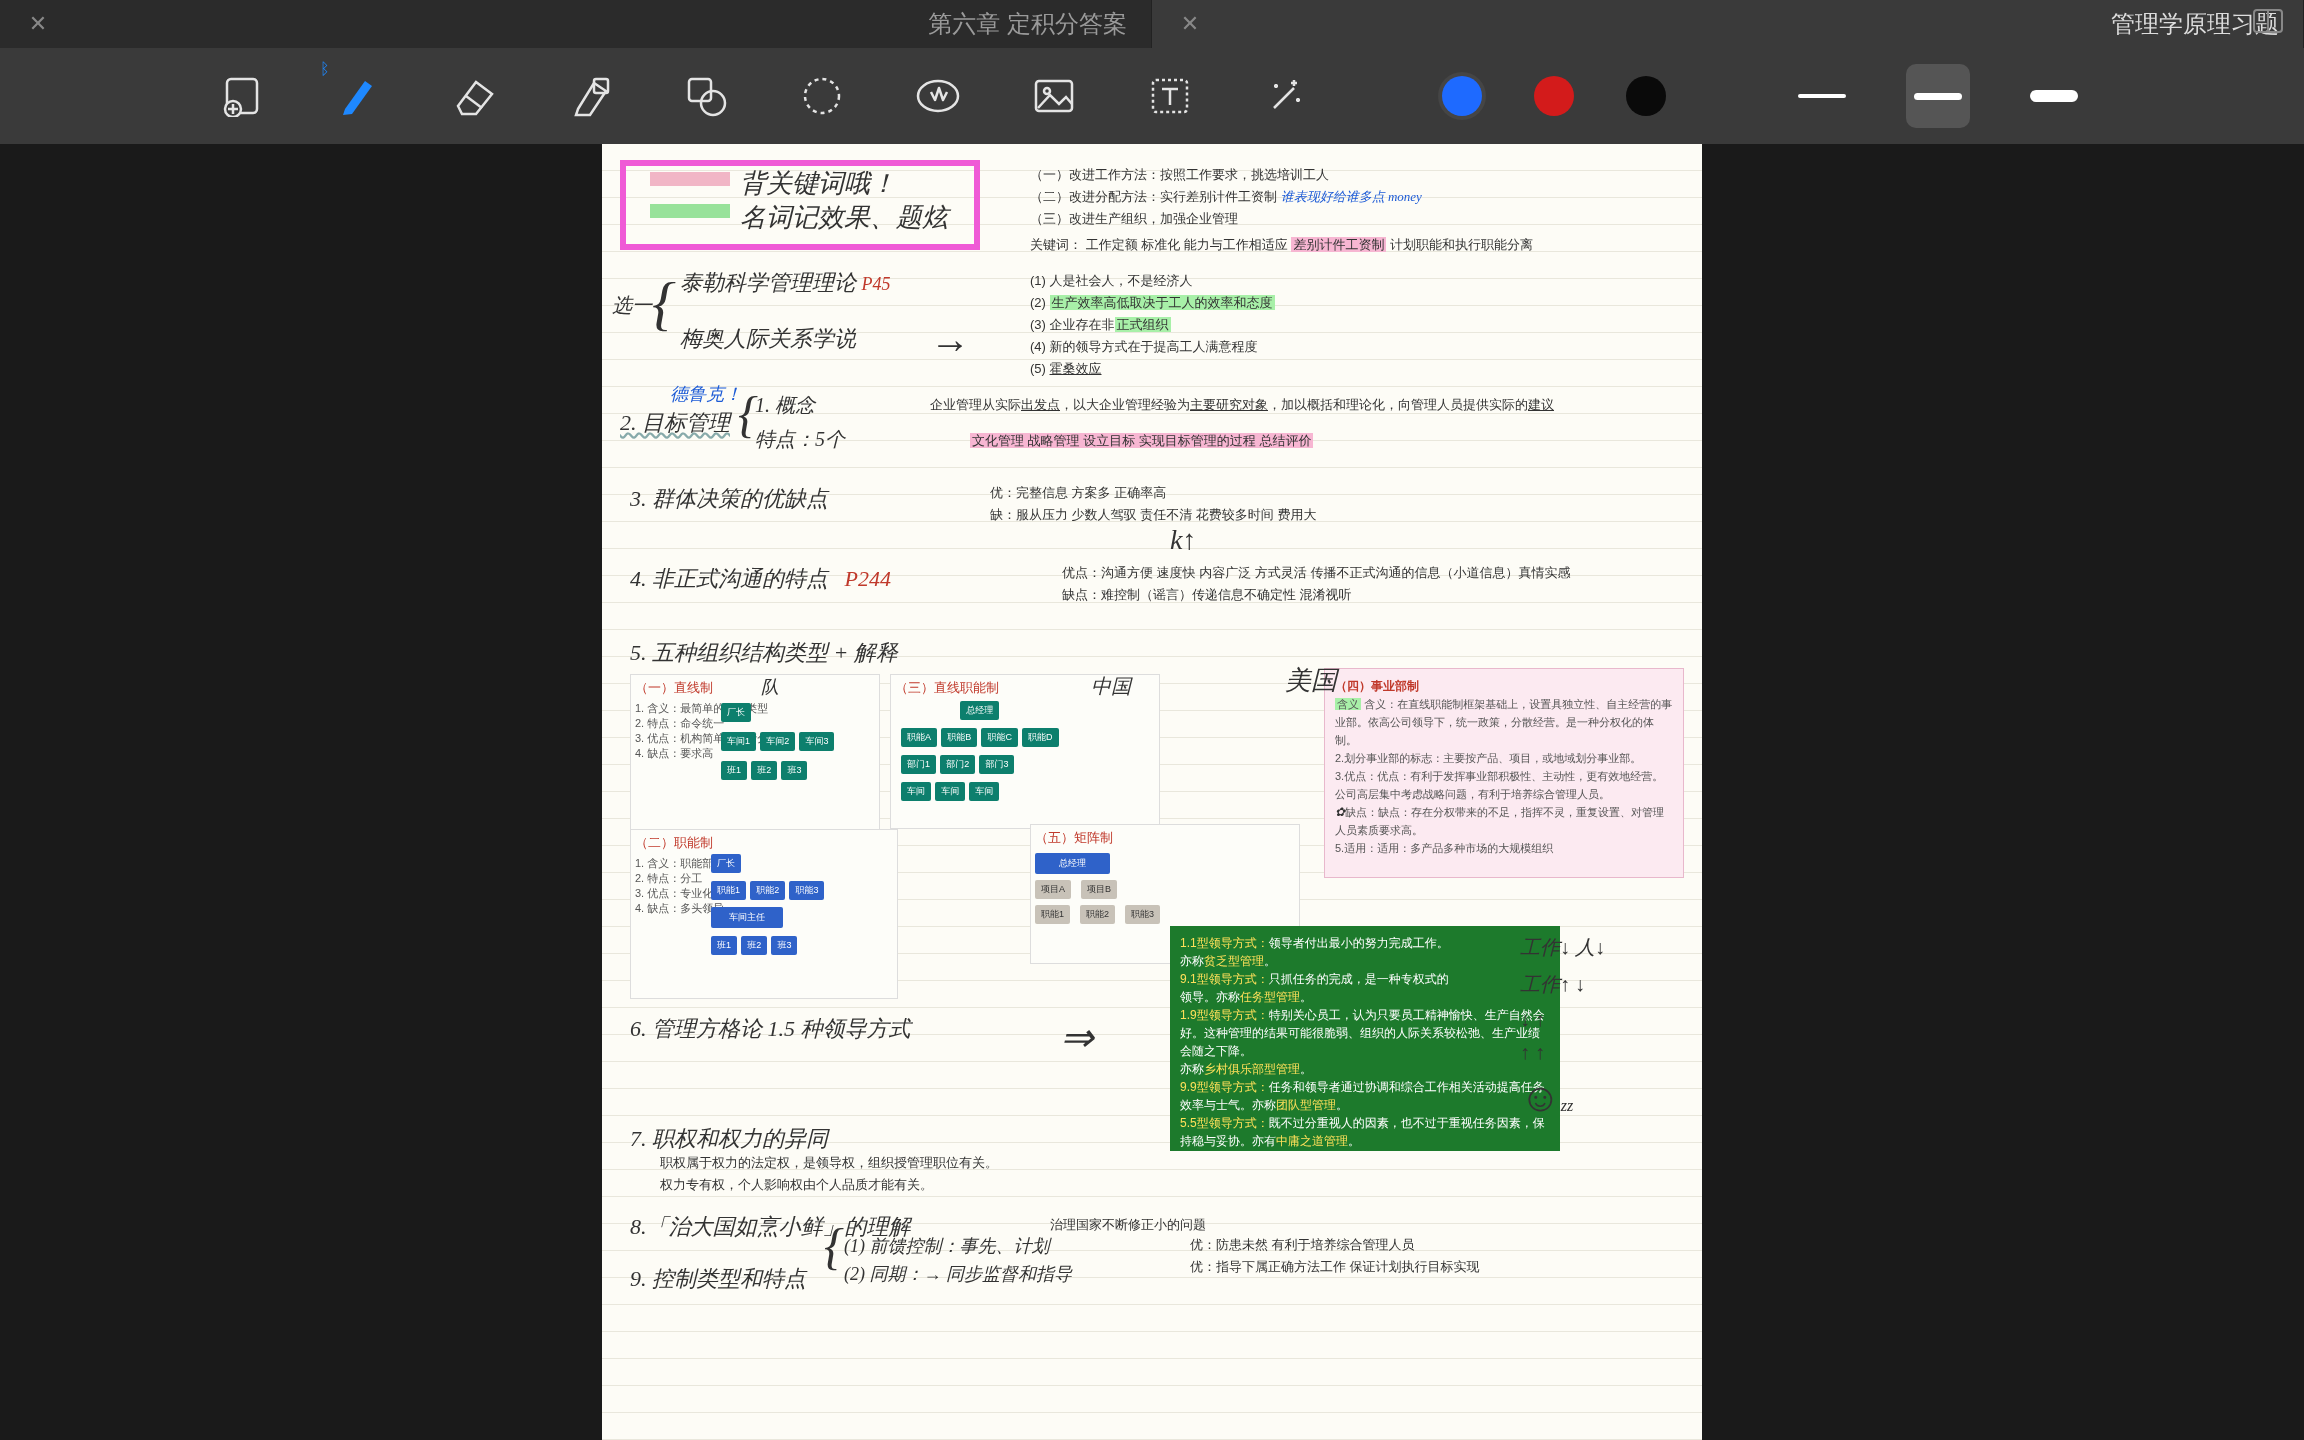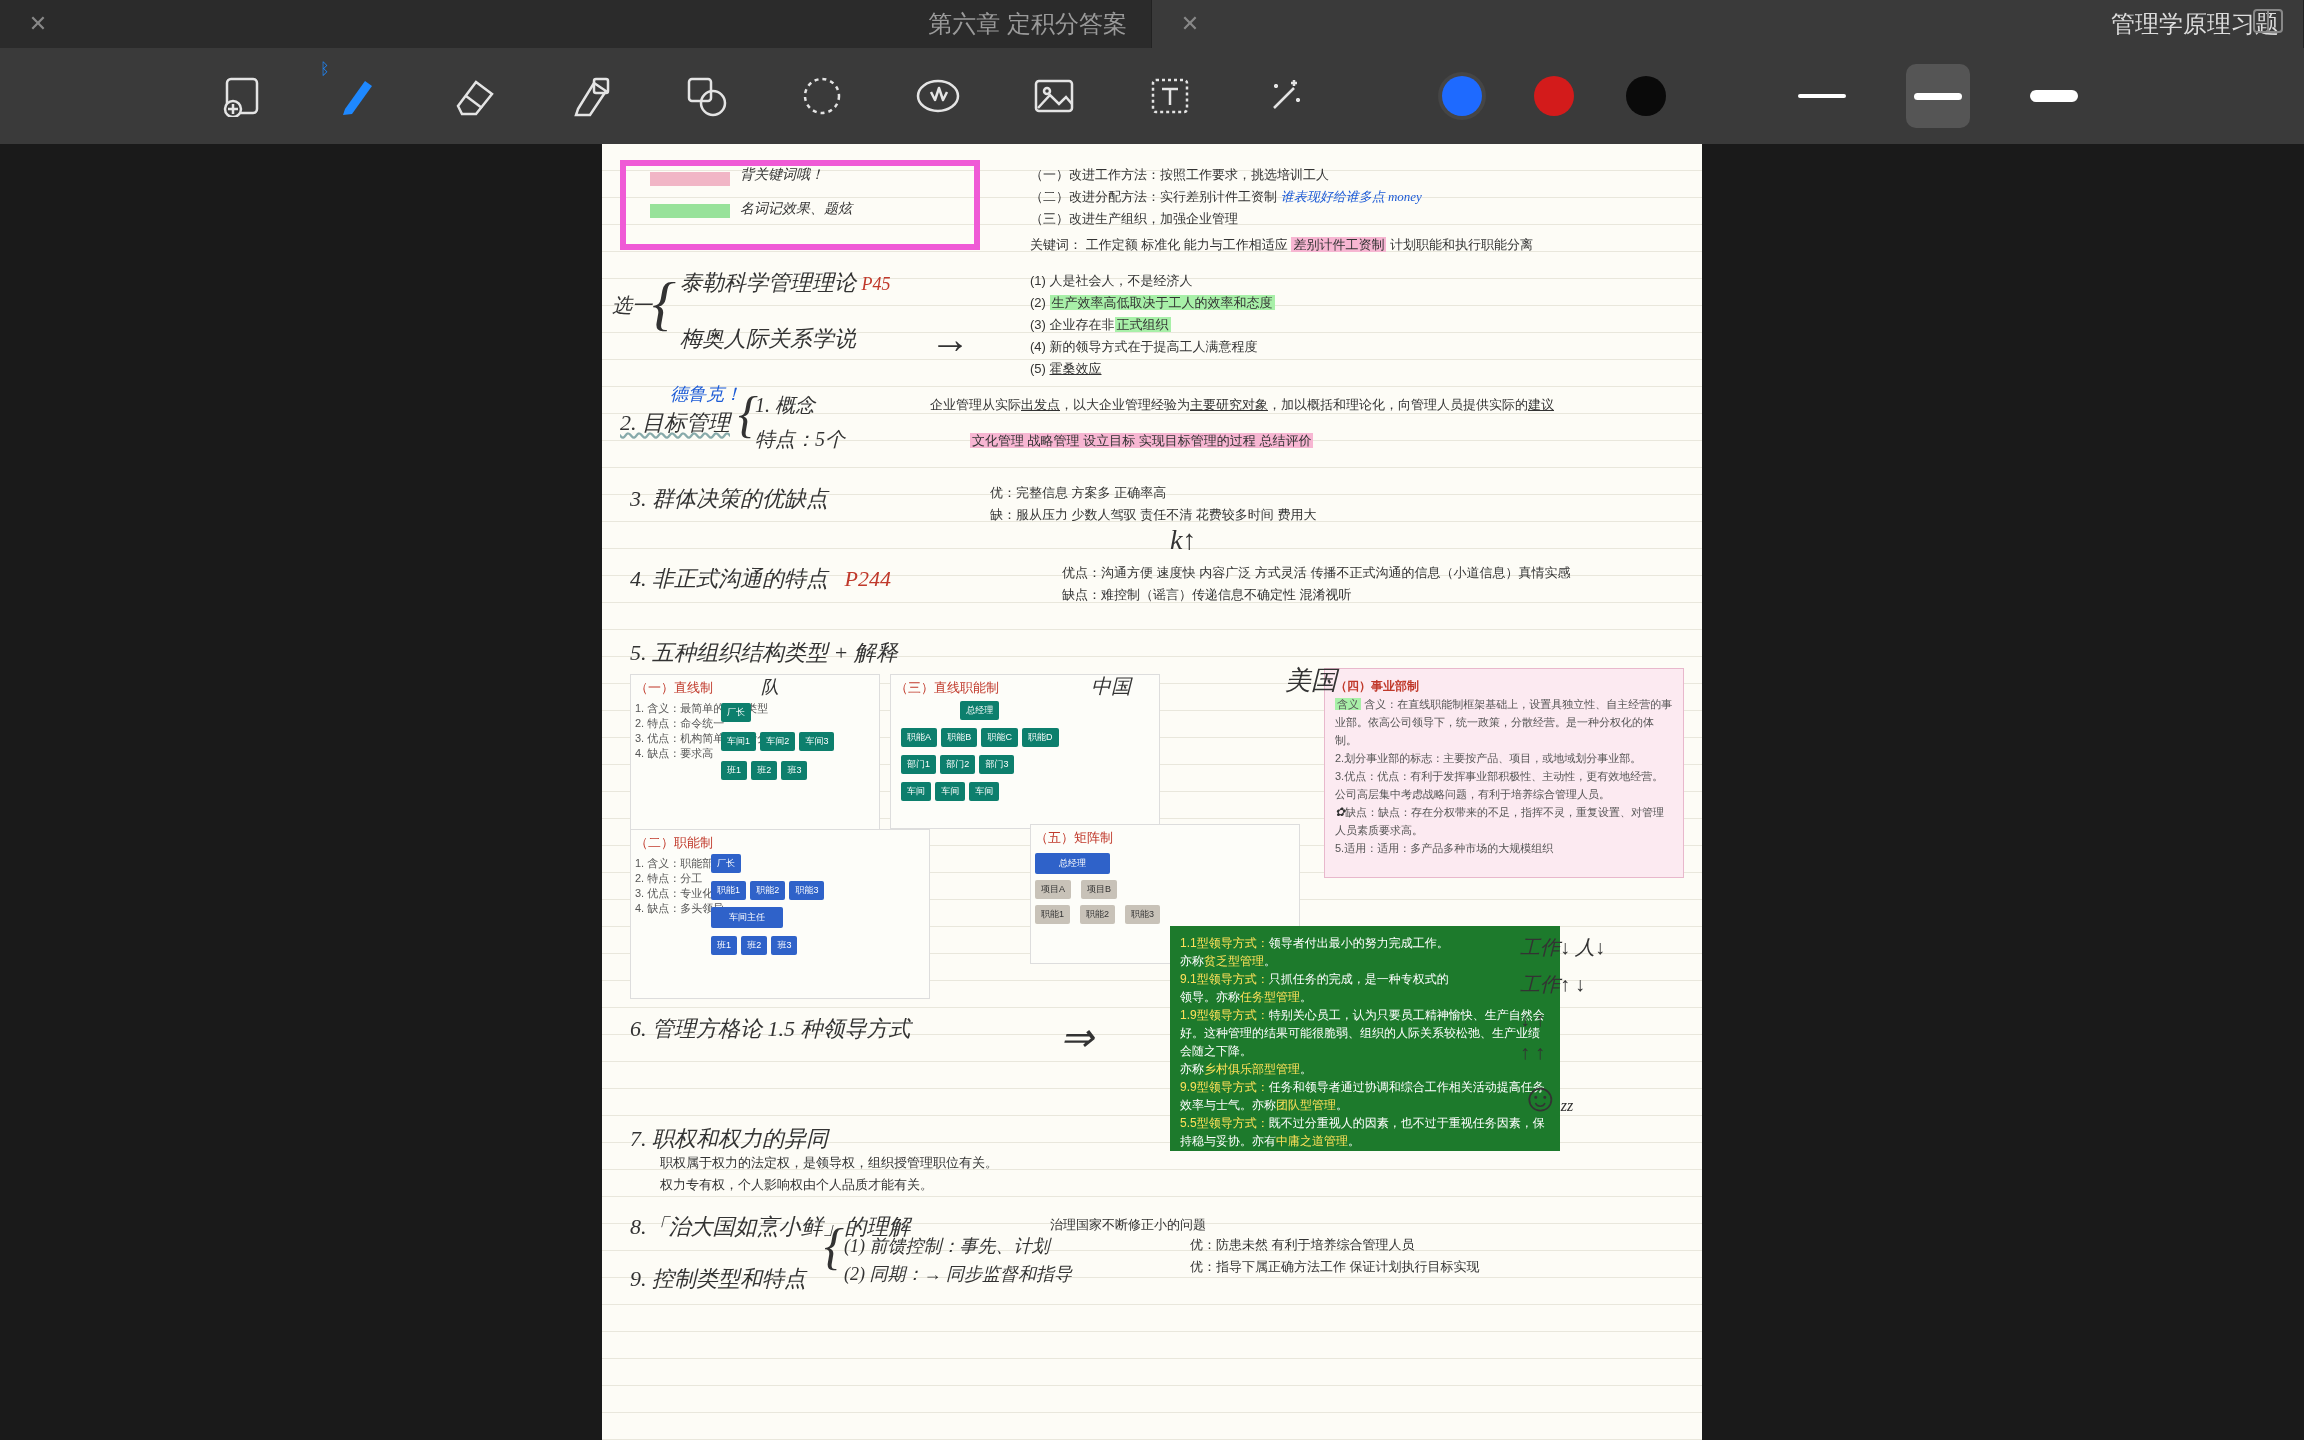--- a/index.html
+++ b/index.html
@@ -113,21 +113,21 @@
     position: relative;
     height: 90px;
     margin-bottom: 12px;
   }
   .pinkbox {
     position:absolute; left:-10px; top:0; width:360px; height:90px;
     border:6px solid #ef5ad6;
   }
   .pinkbar { position:absolute; left:20px; width:80px; height:14px; background:#f1b6c6; }
   .greenbar { position:absolute; left:20px; width:80px; height:14px; background:#98e29a; }
-  .hdr-text { position:absolute; left:110px; font-size:14px; }
+  .hdr-text { position:absolute; left:110px; font-size:26px; }
   .hdr-right { position:absolute; left:400px; top:6px; }
   .hdr-kw { position:absolute; left:400px; top:76px; }
   
   .sec { margin-top:18px; position:relative; }
   .sec-title { font-size:22px; }
   .sec-right { position:absolute; left:400px; top:4px; }
   
   .orgs { position:relative; height:330px; margin-top:6px; }
   .orgbox {
     position:absolute;
@@ -344,21 +344,21 @@
             <div class="tiny">1. 含义：最简单的结构类型<br>2. 特点：命令统一<br>3. 优点：机构简单、权责分明<br>4. 缺点：要求高</div>
             <div class="abs" style="left:90px; top:26px;">
               <span class="node">厂长</span><br>
               <div style="height:8px;"></div>
               <span class="node">车间1</span> <span class="node">车间2</span> <span class="node">车间3</span><br>
               <div style="height:8px;"></div>
               <span class="node">班1</span> <span class="node">班2</span> <span class="node">班3</span>
             </div>
           </div>
 
-          <div class="orgbox" style="left:0; top:155px; width:300px; height:170px;">
+          <div class="orgbox" style="left:0; top:155px; width:268px; height:170px;">
             <span class="ob-title red">（二）职能制</span>
             <div class="tiny">1. 含义：职能部门<br>2. 特点：分工<br>3. 优点：专业化<br>4. 缺点：多头领导</div>
             <div class="abs" style="left:80px; top:22px;">
               <span class="node nodeB">厂长</span><br>
               <div style="height:6px;"></div>
               <span class="node nodeB">职能1</span> <span class="node nodeB">职能2</span> <span class="node nodeB">职能3</span><br>
               <div style="height:6px;"></div>
               <span class="node nodeB" style="padding:4px 18px;">车间主任</span><br>
               <div style="height:6px;"></div>
               <span class="node nodeB">班1</span> <span class="node nodeB">班2</span> <span class="node nodeB">班3</span>

